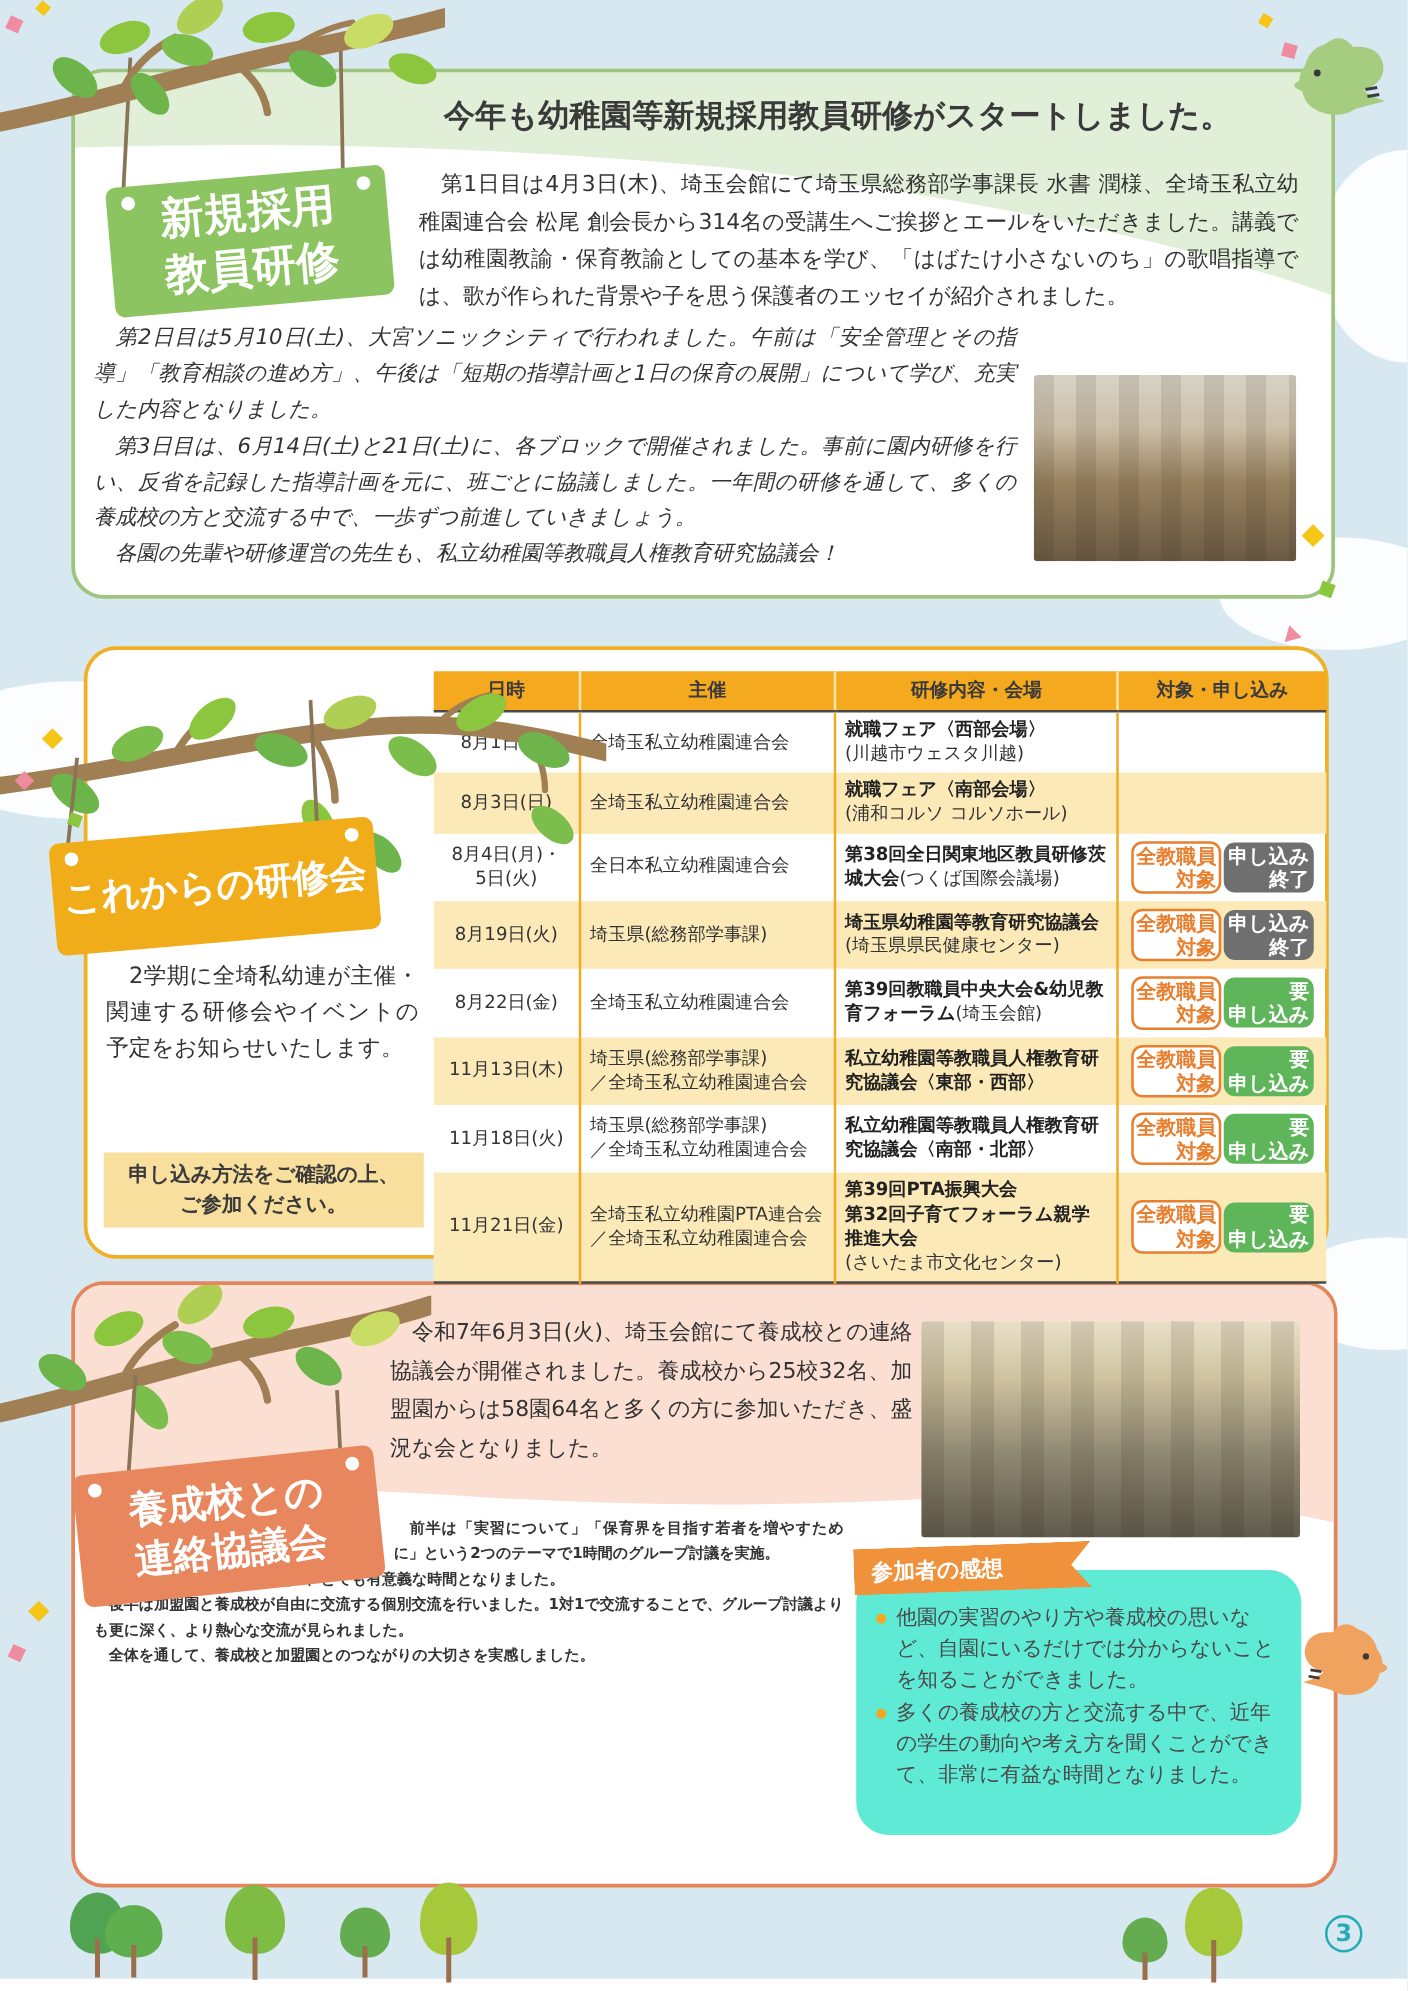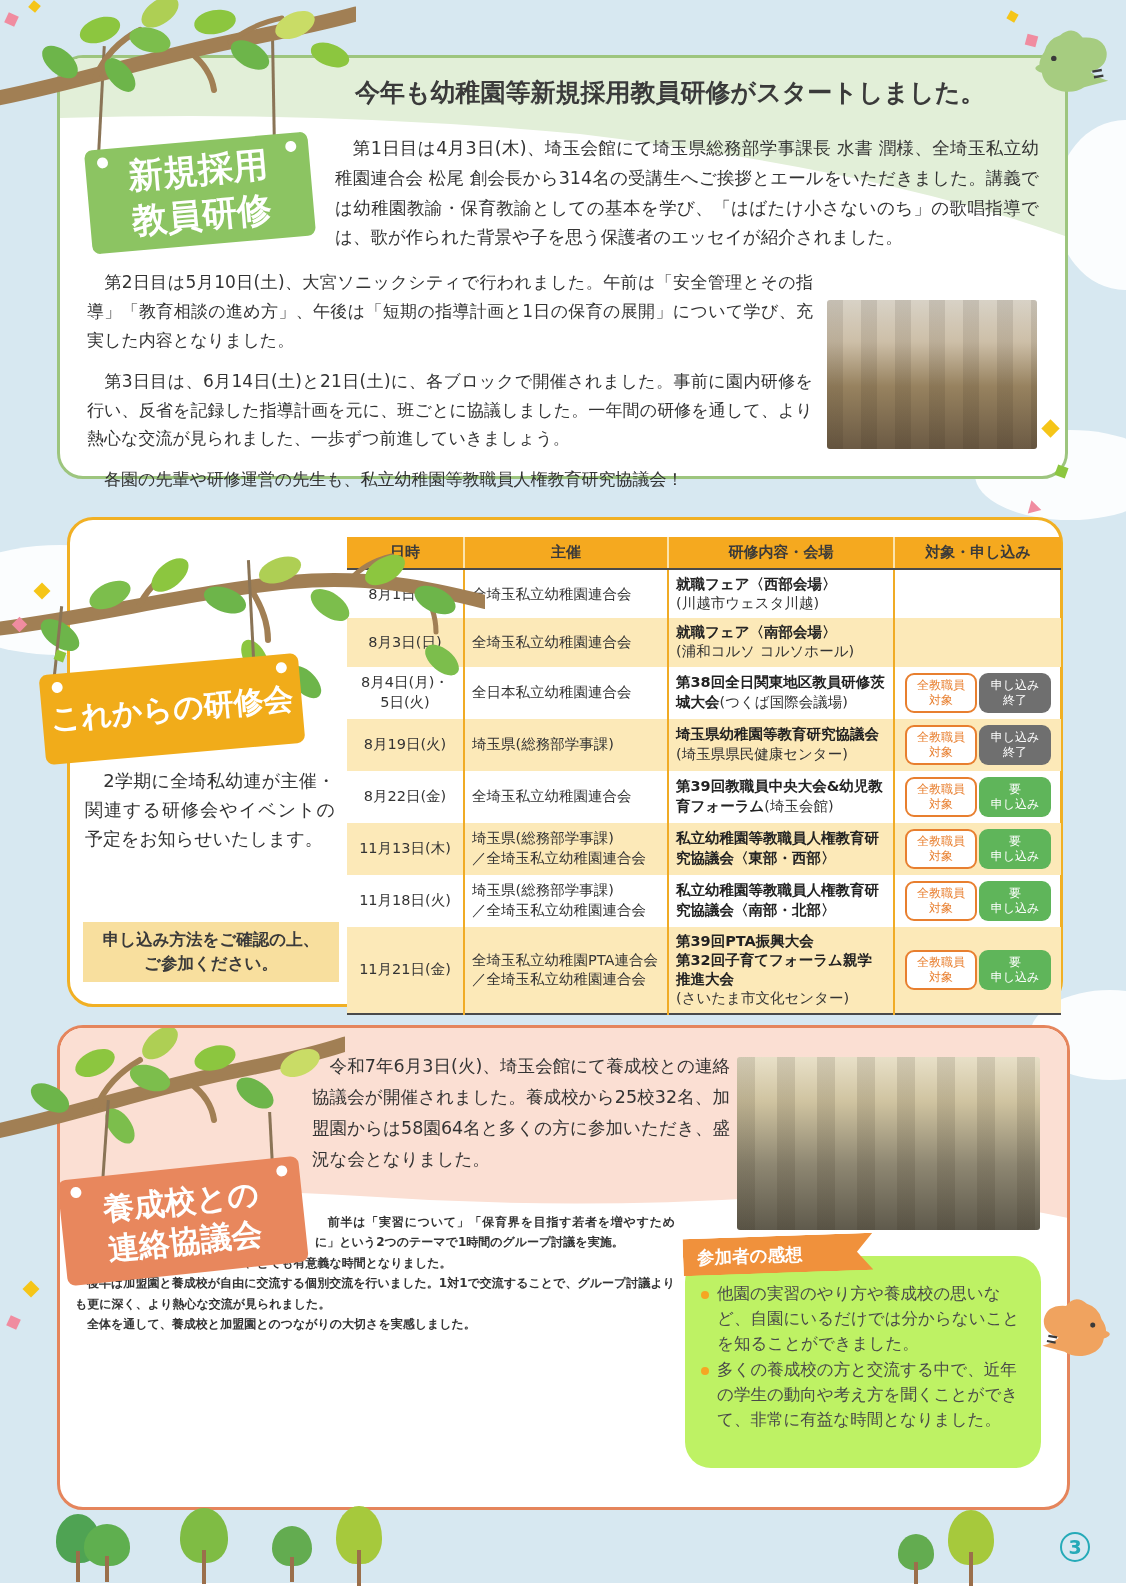--- a/index.html
+++ b/index.html
@@ -22,21 +22,21 @@
   #sign2{left:42px;top:664px;width:260px;height:90px;background:#F1AC1A;font-size:30px;transform:rotate(-5deg);}
   #sign3{left:62px;top:1168px;width:242px;height:106px;background:#E8875D;font-size:31px;line-height:1.3;transform:rotate(-6deg);}
   .hole{position:absolute;top:8px;width:11px;height:11px;border-radius:50%;background:#fff;}
   .hole.l{left:12px;} .hole.r{right:12px;}
   .string{position:absolute;width:2.5px;background:#8A7456;z-index:5;}
 
   
   #intro1{position:absolute;left:355px;top:76px;font-size:25px;font-weight:bold;color:#3a3a3a;z-index:4;}
   #para1-1{position:absolute;left:335px;top:134px;width:704px;font-size:17.5px;line-height:1.7;text-align:justify;z-index:4;}
   #flow1{position:absolute;left:75px;top:256px;width:962px;font-size:17px;line-height:1.7;text-align:justify;z-index:4;}
-  #flow1 p{margin:12px;}
+  #flow1 p{margin:0;font-style:italic;}
   .photo{border-radius:3px;}
   #photo1{float:right;width:210px;height:149px;margin:44px 0 8px 14px;
           background:repeating-linear-gradient(90deg,rgba(30,20,10,.10) 0 16px,rgba(0,0,0,0) 16px 34px),
           linear-gradient(180deg,#D8D2C6 0%,#CDBFA8 28%,#97825F 58%,#6B5A44 100%);}
 
   
   #para2-1{position:absolute;left:85px;top:766px;width:250px;font-size:18px;line-height:1.62;text-align:justify;z-index:4;}
   #para2-2{position:absolute;left:85px;top:824px;width:250px;font-size:18px;line-height:1.62;text-align:justify;z-index:4;}
   #note2{position:absolute;left:83px;top:922px;width:252px;background:#F8DF9E;font-size:16.5px;font-weight:bold;
          text-align:center;line-height:1.45;padding:6px 2px;white-space:pre-line;color:#3a3a3a;z-index:4;}
@@ -48,35 +48,35 @@
   table.events td{font-size:14.5px;line-height:1.32;padding:5px 7px;vertical-align:middle;
                   border-left:2px solid #F0AB25;white-space:pre-line;}
   table.events td:first-child{border-left:none;}
   table.events tr.alt td{background:#FCE9B8;}
   .c-date{width:108px;text-align:center;}
   .c-org{width:194px;}
   .c-desc{width:216px;}
   .c-desc .ttl{font-weight:bold;color:#222;}
   .c-badge{width:158px;text-align:center;}
   .badge{display:inline-flex;align-items:center;justify-content:center;width:72px;min-height:40px;
-         border-radius:9px;font-size:12px;font-weight:normal;line-height:1.2;white-space:pre-line;
-         vertical-align:middle;margin:1px 1px;}
+         border-radius:9px;font-size:16px;font-weight:bold;line-height:1.2;white-space:pre-line;
+         vertical-align:middle;margin:1px 1px;text-align:right;}
   .b-target{background:#fff;border:2px solid #E87F2F;color:#E87F2F;box-sizing:border-box;}
   .b-closed{background:#6F6F6F;color:#fff;}
   .b-required{background:#5FB55A;color:#fff;}
 
   
   #para3-1{position:absolute;left:312px;top:1051px;width:418px;font-size:17.5px;line-height:1.78;text-align:justify;z-index:4;}
   #photo2{position:absolute;left:737px;top:1057px;width:303px;height:173px;z-index:4;
           background:repeating-linear-gradient(90deg,rgba(40,30,15,.12) 0 18px,rgba(0,0,0,0) 18px 40px),
           linear-gradient(180deg,#E8E0C8 0%,#CFC3A0 26%,#8E8772 62%,#5F5A4C 100%);}
   #flow3{position:absolute;left:75px;top:1212px;width:600px;font-size:12px;line-height:1.7;text-align:justify;z-index:4;font-weight:bold;}
   #flow3 p{margin:0;}
   #para3-2a{margin-left:240px !important;}
-  #feedback{position:absolute;left:685px;top:1256px;width:356px;height:212px;background:#bef264;border-radius:26px;z-index:4;}
+  #feedback{position:absolute;left:685px;top:1256px;width:356px;height:212px;background:#5eead4;border-radius:26px;z-index:4;}
   #ribbon{position:absolute;left:683px;top:1236px;width:190px;height:37px;background:#F0913C;color:#fff;
           font-weight:bold;font-size:17.5px;display:flex;align-items:center;padding-left:14px;box-sizing:border-box;
           clip-path:polygon(0 0,100% 0,calc(100% - 16px) 50%,100% 100%,0 100%);transform:rotate(-2deg);z-index:5;}
   #feedback ul{list-style:none;margin:0;padding:26px 18px 10px 16px;}
   #feedback li{display:flex;font-size:16.5px;line-height:1.5;color:#4a4a4a;margin-bottom:2px;}
   #feedback .dot{flex:0 0 8px;width:8px;height:8px;border-radius:50%;background:#F5A623;margin:9px 8px 0 0;}
 
   
   .branch{position:absolute;z-index:5;}
   .bird{position:absolute;z-index:7;}
@@ -107,21 +107,21 @@
   <div class="card" id="card1">
     <svg class="bandsvg" width="1005" height="185" viewBox="0 0 1005 185">
       <path d="M0,0 H1005 V178 Q820,112 520,76 Q260,52 0,60 Z" fill="#E2EFD8"></path>
     </svg>
   </div>
   <div id="intro1">今年も幼稚園等新規採用教員研修がスタートしました。</div>
   <div id="para1-1">　第1日目は4月3日(木)、埼玉会館にて埼玉県総務部学事課長 水書 潤様、全埼玉私立幼稚園連合会 松尾 創会長から314名の受講生へご挨拶とエールをいただきました。講義では幼稚園教諭・保育教諭としての基本を学び、「はばたけ小さないのち」の歌唱指導では、歌が作られた背景や子を思う保護者のエッセイが紹介されました。</div>
   <div id="flow1">
     <div id="photo1" class="photo"></div>
     <p>　第2日目は5月10日(土)、大宮ソニックシティで行われました。午前は「安全管理とその指導」「教育相談の進め方」、午後は「短期の指導計画と1日の保育の展開」について学び、充実した内容となりました。</p>
-    <p>　第3日目は、6月14日(土)と21日(土)に、各ブロックで開催されました。事前に園内研修を行い、反省を記録した指導計画を元に、班ごとに協議しました。一年間の研修を通して、より熱心な交流が見られました、一歩ずつ前進していきましょう。</p>
+    <p>　第3日目は、6月14日(土)と21日(土)に、各ブロックで開催されました。事前に園内研修を行い、反省を記録した指導計画を元に、班ごとに協議しました。一年間の研修を通して、多くの養成校の方と交流する中で、一歩ずつ前進していきましょう。</p>
     <p>　各園の先輩や研修運営の先生も、私立幼稚園等教職員人権教育研究協議会！</p>
   </div>
   <div class="string" style="left:100px;top:46px;height:106px;transform:rotate(3deg);"></div>
   <div class="string" style="left:272px;top:34px;height:118px;transform:rotate(-1deg);"></div>
   <div class="sign" id="sign1">
     <span class="hole l"></span>
     <span class="hole r"></span>
     <span>新規採用
 教員研修</span>
   </div>

